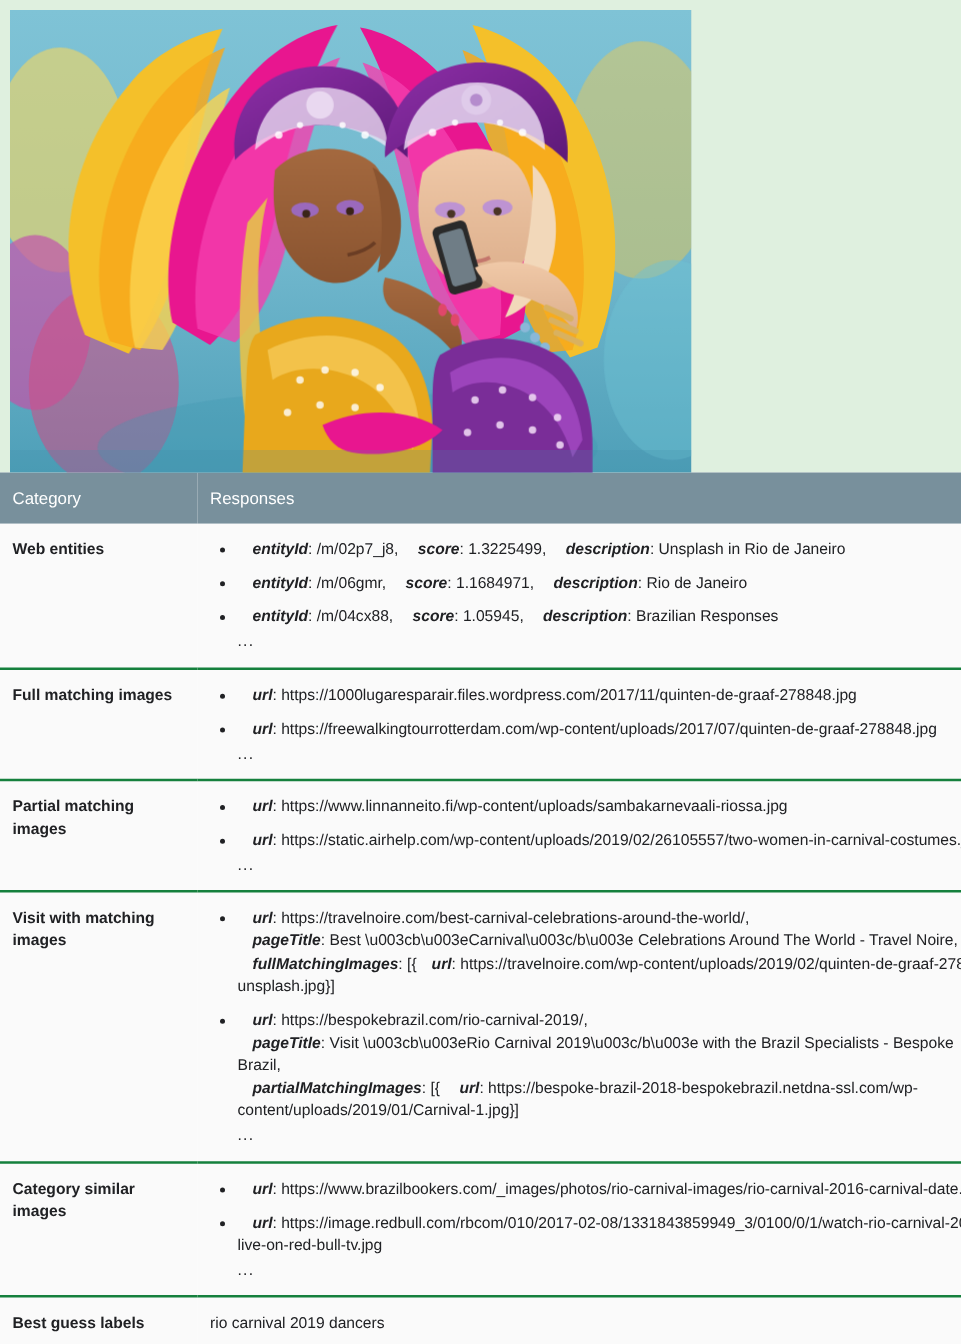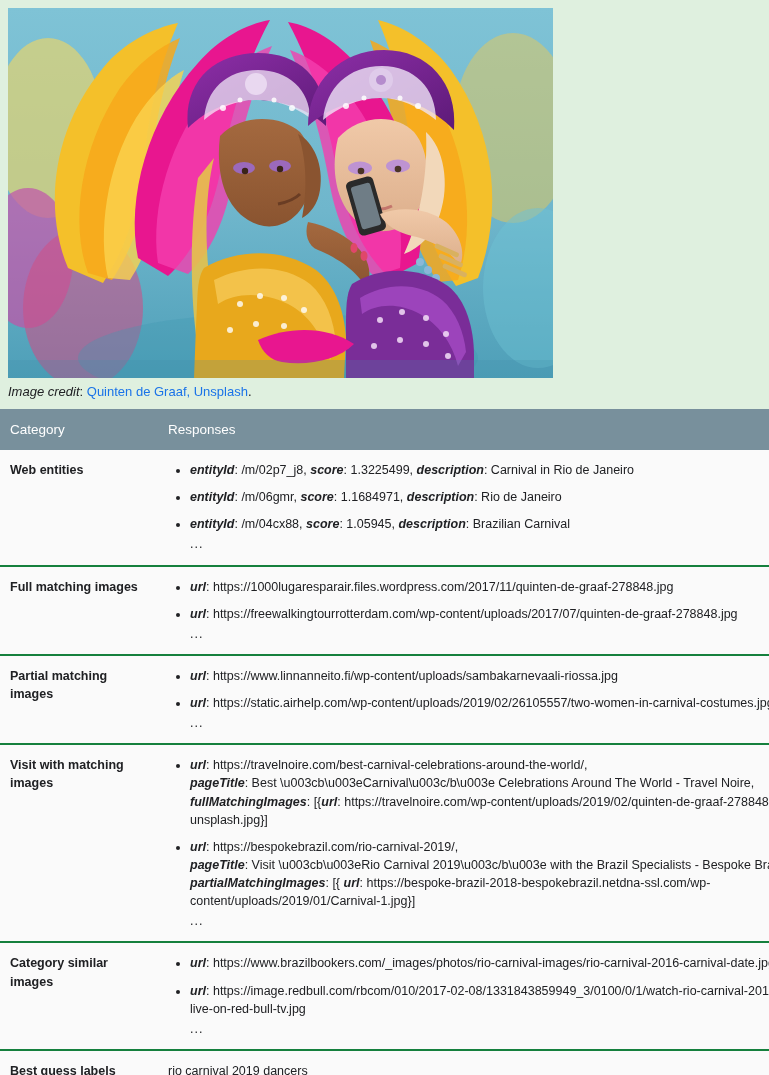--- a/index.html
+++ b/index.html
@@ -89,21 +89,21 @@
     word-wrap: break-word;
     overflow-wrap: break-word;
   }
   ul.items li:last-child { margin-bottom: 0; }
   .ellipsis {
     margin: 2px 0 0 22px;
     color: #202124;
     letter-spacing: 1px;
     font-size: 12.5px;
   }
-  .k { font-style: italic; font-weight: bold; }
+  .k { font-style: italic; font-weight: bold; margin-left: 12px; }
   .plain { color: #202124; margin-top: 33px; }
 </style>
 </head>
 <body>
 
 <div class="page">
 
   <div class="hero-wrap">
     <div class="hero">
       <svg width="545" height="370" viewBox="0 0 545 370" xmlns="http://www.w3.org/2000/svg">
@@ -250,40 +250,37 @@
             <circle cx="418" cy="336" r="3"></circle>
               <circle cx="440" cy="348" r="3"></circle>
           </g>
 
           <path d="M250 332 C280 318 320 318 346 336 C330 352 300 358 274 354 C262 352 254 344 250 332 Z" fill="#e8168f"></path>
         </g>
 
         <rect x="0" y="352" width="545" height="18" fill="#3f8fa8" opacity="0.22"></rect>
       </svg>
     </div>
-    <div class="credit">
-      <em>Image credit</em><span>: </span><a href="#">Quinten de Graaf, Unsplash</a><span>.</span>
-    </div>
   </div>
 
   <table class="resp">
     <thead>
       <tr>
         <th class="col-cat">Category</th>
         <th class="col-resp">Responses</th>
       </tr>
     </thead>
     <tbody id="tbody">
         <tr>
           <td class="cat">Web entities</td>
           <td class="resp">
             <ul class="items">
-              <li><span class="k">entityId</span><span>: /m/02p7_j8, </span><span class="k">score</span><span>: 1.3225499, </span><span class="k">description</span><span>: Carnival in Rio de Janeiro</span></li>
+              <li><span class="k">entityId</span><span>: /m/02p7_j8, </span><span class="k">score</span><span>: 1.3225499, </span><span class="k">description</span><span>: Unsplash in Rio de Janeiro</span></li>
               <li><span class="k">entityId</span><span>: /m/06gmr, </span><span class="k">score</span><span>: 1.1684971, </span><span class="k">description</span><span>: Rio de Janeiro</span></li>
-              <li><span class="k">entityId</span><span>: /m/04cx88, </span><span class="k">score</span><span>: 1.05945, </span><span class="k">description</span><span>: Brazilian Carnival</span></li>
+              <li><span class="k">entityId</span><span>: /m/04cx88, </span><span class="k">score</span><span>: 1.05945, </span><span class="k">description</span><span>: Brazilian Responses</span></li>
             </ul>
             <div class="ellipsis">...</div>
           </td>
         </tr>
         <tr>
           <td class="cat">Full matching images</td>
           <td class="resp">
             <ul class="items">
               <li><span class="k">url</span><span>: https://1000lugaresparair.files.wordpress.com/2017/11/quinten-de-graaf-278848.jpg</span></li>
               <li><span class="k">url</span><span>: https://freewalkingtourrotterdam.com/wp-content/uploads/2017/07/quinten-de-graaf-278848.jpg</span></li>

